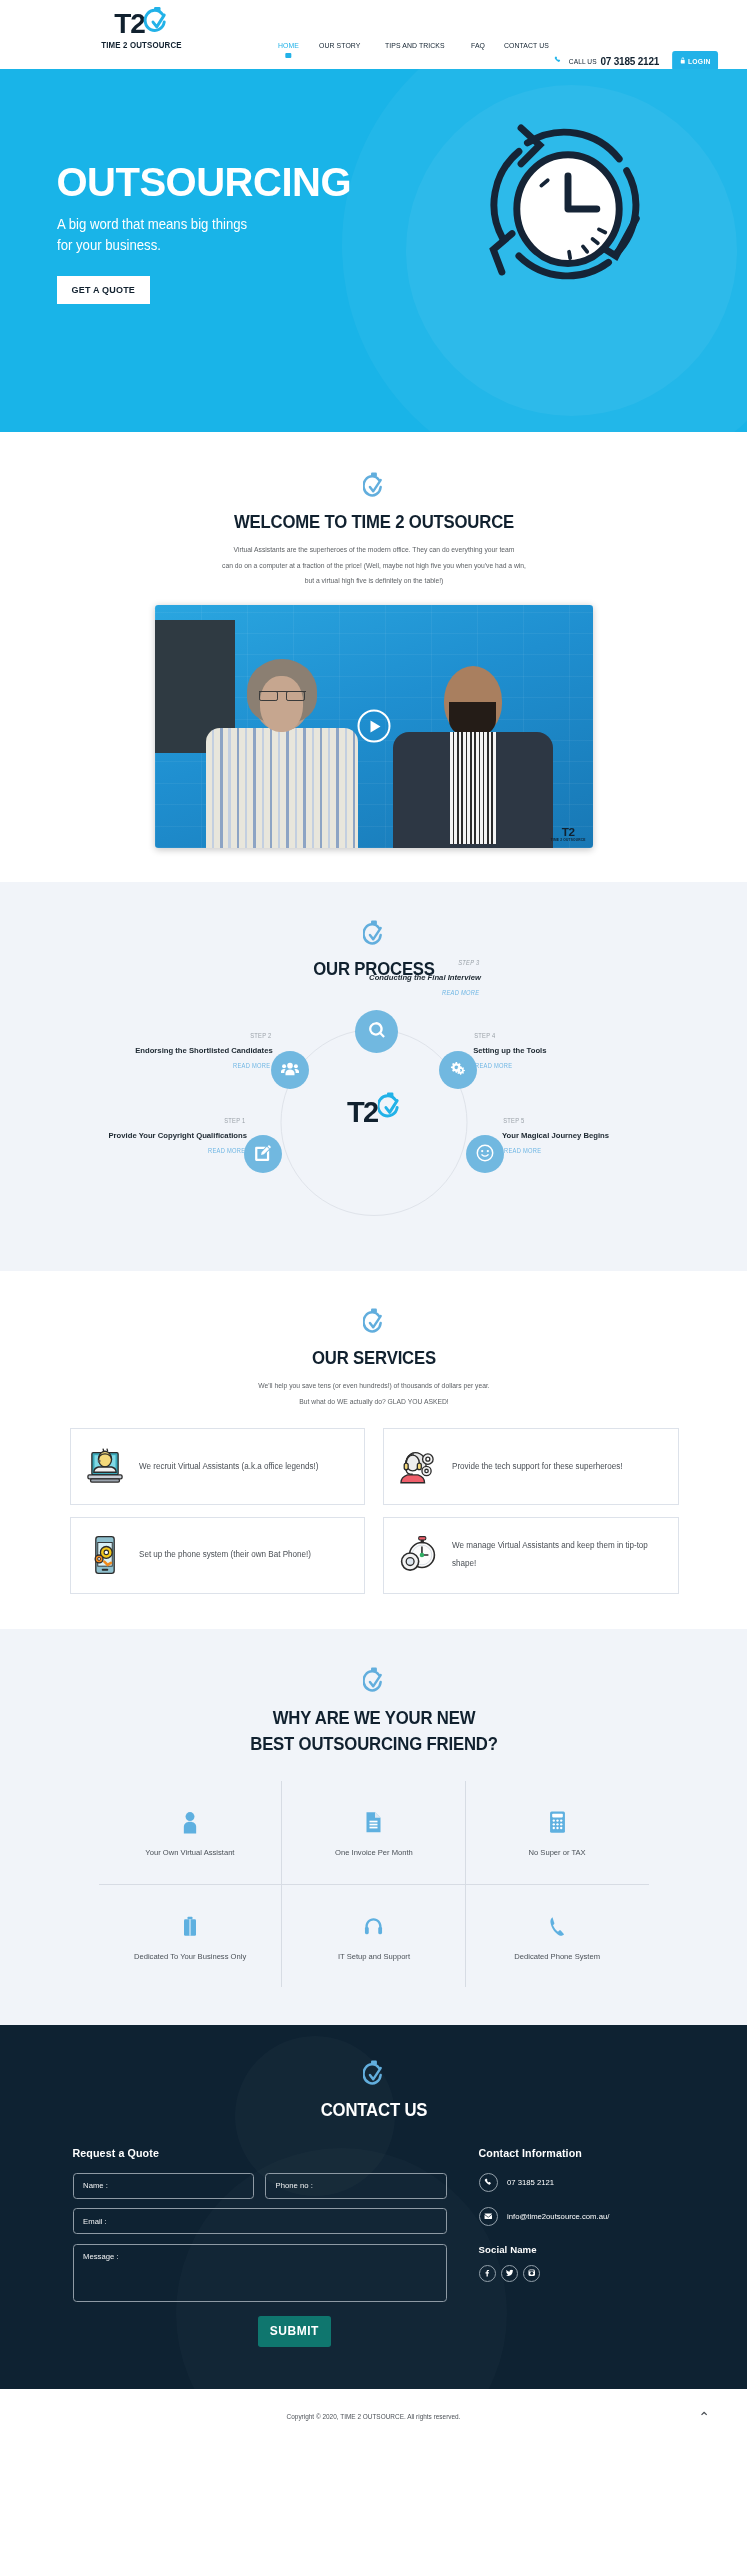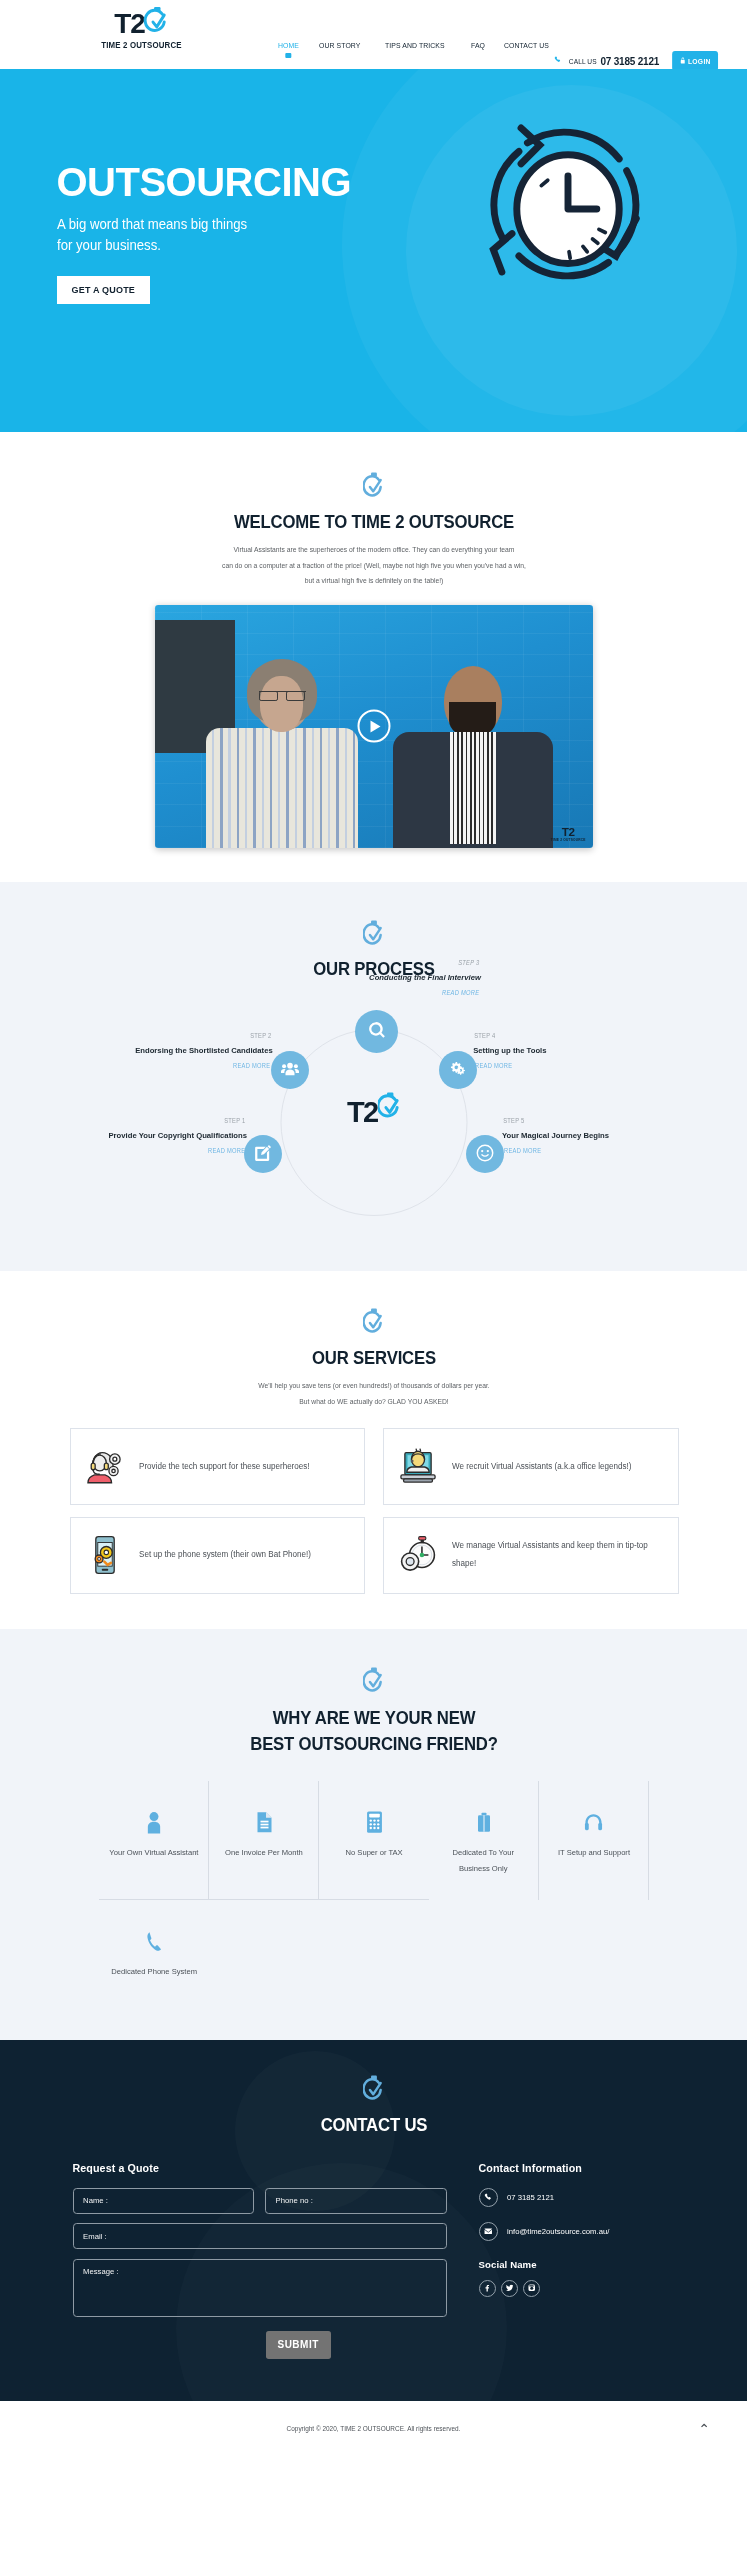--- a/index.html
+++ b/index.html
@@ -141,21 +141,21 @@
   .services { padding:37px 0 35px; }
   .svc-grid { width:609px; margin:19px auto 0; display:grid; grid-template-columns:1fr 1fr;
               gap:11.7px 18px; }
   .svc-card { border:0.5px solid #dde2ea; background:#fff; height:77px; display:flex; align-items:center;
               padding:0 11.7px; gap:11.7px; cursor:pointer; }
   .svc-ico { width:45px; height:45px; flex:0 0 45px; display:flex; align-items:center; justify-content:center; }
   .svc-txt { font-size:8.5px; color:#4a4f55; line-height:2.1; transform:scaleX(.95); transform-origin:left center;}
 
   
   .why { padding:38px 0 38px; }
-  .why-grid { width:550px; margin:24.6px auto 0; display:grid; grid-template-columns:repeat(5,1fr); }
+  .why-grid { width:550px; margin:24.6px auto 0; display:grid; grid-template-columns:repeat(3,1fr); }
   .why-cell { text-align:center; padding:22.4px 5.3px 22.4px; position:relative; }
   .why-grid .why-cell:nth-child(1),.why-grid .why-cell:nth-child(2) { border-right:0.5px solid #d7dce4; }
   .why-grid .why-cell:nth-child(4),.why-grid .why-cell:nth-child(5) { border-right:0.5px solid #d7dce4; }
   .why-grid .why-cell:nth-child(1),.why-grid .why-cell:nth-child(2),
   .why-grid .why-cell:nth-child(3) { border-bottom:0.5px solid #d7dce4; }
   .why-ico { height:30px; display:flex; align-items:flex-end; justify-content:center; }
   .why-ico svg { fill:#5fb0e0; }
   .why-lbl { margin-top:11.7px; font-size:8px; color:#4b5158; line-height:2.0; transform:scaleX(.95);
              display:inline-block; }
 
@@ -170,22 +170,22 @@
   .c-right { flex:1; }
   .c-h { font-size:10.7px; font-weight:bold; color:#fff; letter-spacing:0.1px; margin-bottom:14px; }
   .c-h.sm { font-size:9.6px; margin-top:18px; margin-bottom:10.7px; }
   .row2 { display:flex; gap:11px; }
   .fld { border:0.5px solid #8e9aa4; background:transparent; border-radius:3.7px; color:#fff;
          font-size:7.7px; padding:7.5px 9.6px; width:100%; font-family:"Liberation Sans", sans-serif;
          outline:none; }
   .fld::placeholder { color:#ffffff; opacity:.95; }
   .fld.mt { margin-top:9.6px; }
   textarea.fld { height:58px; resize:none; }
-  .submit { display:block; margin:11.7px 0 0 auto; margin-right:116px; background:#737373; border:none;
-            color:#fff; font-size:10px; font-weight:bold; letter-spacing:0.5px; padding:8.5px 11.7px;
+  .submit { display:block; margin:11.7px 0 0 auto; margin-right:116px; background:#0f766e; border:none;
+            color:#fff; font-size:12px; font-weight:bold; letter-spacing:0.5px; padding:8.5px 11.7px;
             border-radius:2.7px; cursor:pointer; }
   .c-item { display:flex; align-items:center; gap:9.6px; margin-bottom:15px; }
   .c-circ { width:19px; height:19px; border:0.5px solid #93a0aa; border-radius:50%; display:flex;
             align-items:center; justify-content:center; flex:0 0 19px; }
   .c-circ svg { width:8.5px; height:8.5px; fill:#fff; }
   .c-val { font-size:7.7px; color:#fff; }
   .socials { display:flex; gap:5.3px; }
   .soc { width:17px; height:17px; border:0.5px solid #93a0aa; border-radius:50%; display:flex;
          align-items:center; justify-content:center; cursor:pointer; }
   .soc svg { width:7.5px; height:7.5px; fill:#fff; }
@@ -445,51 +445,51 @@
       <div class="sec-para">
         <div>We'll help you save tens (or even hundreds!) of thousands of dollars per year.</div>
         <div>But what do WE actually do? GLAD YOU ASKED!</div>
       </div>
     </div>
 
     <div class="svc-grid">
       <div class="svc-card">
         <div class="svc-ico">
           <svg viewBox="0 0 64 64" width="42" height="42">
+            <rect x="12" y="10" width="40" height="34" rx="2" fill="#3aa8b8" stroke="#2b2b2b" stroke-width="2"></rect>
+            <rect x="16" y="14" width="32" height="26" fill="#7fd9e6"></rect>
+            <rect x="6" y="44" width="52" height="6" rx="2" fill="#c9cfd6" stroke="#2b2b2b" stroke-width="2"></rect>
+            <rect x="10" y="50" width="44" height="5" rx="2" fill="#9aa3ad" stroke="#2b2b2b" stroke-width="2"></rect>
+            <ellipse cx="32" cy="20" rx="10" ry="12" fill="#f4d97a" stroke="#2b2b2b" stroke-width="2"></ellipse>
+            <path d="M22 20a10 8 0 0 1 20 0" fill="none" stroke="#2b2b2b" stroke-width="2"></path>
+            <rect x="21" y="21" width="4" height="4" rx="1" fill="#5a5a5a"></rect>
+            <path d="M22 32c-4 1-7 4-7 8h34c0-4-3-7-7-8z" fill="#f0f0f0" stroke="#2b2b2b" stroke-width="2"></path>
+            <path d="M29 4l1 4M35 4l1 4" stroke="#2b2b2b" stroke-width="2"></path>
+          </svg>
+        </div>
+        <div class="svc-txt">We recruit Virtual Assistants (a.k.a office legends!)</div>
+      </div>
+
+      <div class="svc-card">
+        <div class="svc-ico">
+          <svg viewBox="0 0 64 64" width="42" height="42">
             <path d="M14 38c-4-16 4-28 14-28s18 10 16 22" fill="#e8e8e8" stroke="#2b2b2b" stroke-width="2"></path>
             <ellipse cx="24" cy="26" rx="10" ry="12" fill="#eeeeee" stroke="#2b2b2b" stroke-width="2"></ellipse>
             <path d="M14 26c0-9 5-14 12-14" fill="none" stroke="#2b2b2b" stroke-width="2"></path>
             <rect x="11" y="26" width="6" height="10" rx="3" fill="#f4d97a" stroke="#2b2b2b" stroke-width="2"></rect>
             <rect x="31" y="26" width="6" height="10" rx="3" fill="#f4d97a" stroke="#2b2b2b" stroke-width="2"></rect>
             <path d="M14 36c0 5 5 7 10 7" fill="none" stroke="#2b2b2b" stroke-width="2"></path>
             <path d="M16 44c-6 2-10 6-10 12h36c0-6-4-10-10-12z" fill="#ef5f6b" stroke="#2b2b2b" stroke-width="2"></path>
             <circle cx="47" cy="20" r="8" fill="#f3f3f3" stroke="#2b2b2b" stroke-width="2"></circle>
             <circle cx="47" cy="20" r="3" fill="#fff" stroke="#2b2b2b" stroke-width="2"></circle>
             <circle cx="45" cy="38" r="7" fill="#f3f3f3" stroke="#2b2b2b" stroke-width="2"></circle>
             <circle cx="45" cy="38" r="2.6" fill="#fff" stroke="#2b2b2b" stroke-width="2"></circle>
           </svg>
         </div>
         <div class="svc-txt">Provide the tech support for these superheroes!</div>
-      </div>
-
-      <div class="svc-card">
-        <div class="svc-ico">
-          <svg viewBox="0 0 64 64" width="42" height="42">
-            <rect x="12" y="10" width="40" height="34" rx="2" fill="#3aa8b8" stroke="#2b2b2b" stroke-width="2"></rect>
-            <rect x="16" y="14" width="32" height="26" fill="#7fd9e6"></rect>
-            <rect x="6" y="44" width="52" height="6" rx="2" fill="#c9cfd6" stroke="#2b2b2b" stroke-width="2"></rect>
-            <rect x="10" y="50" width="44" height="5" rx="2" fill="#9aa3ad" stroke="#2b2b2b" stroke-width="2"></rect>
-            <ellipse cx="32" cy="20" rx="10" ry="12" fill="#f4d97a" stroke="#2b2b2b" stroke-width="2"></ellipse>
-            <path d="M22 20a10 8 0 0 1 20 0" fill="none" stroke="#2b2b2b" stroke-width="2"></path>
-            <rect x="21" y="21" width="4" height="4" rx="1" fill="#5a5a5a"></rect>
-            <path d="M22 32c-4 1-7 4-7 8h34c0-4-3-7-7-8z" fill="#f0f0f0" stroke="#2b2b2b" stroke-width="2"></path>
-            <path d="M29 4l1 4M35 4l1 4" stroke="#2b2b2b" stroke-width="2"></path>
-          </svg>
-        </div>
-        <div class="svc-txt">We recruit Virtual Assistants (a.k.a office legends!)</div>
       </div>
 
       <div class="svc-card">
         <div class="svc-ico">
           <svg viewBox="0 0 64 64" width="42" height="42">
             <rect x="18" y="4" width="28" height="56" rx="4" fill="#8fc0ce" stroke="#2b2b2b" stroke-width="2"></rect>
             <rect x="21" y="13" width="22" height="36" fill="#d9f1f7" stroke="#2b2b2b" stroke-width="1.4"></rect>
             <rect x="27" y="53" width="10" height="3" rx="1.5" fill="#2b2b2b"></rect>
             <circle cx="34" cy="28" r="9" fill="#f2c71c" stroke="#2b2b2b" stroke-width="2"></circle>
             <circle cx="34" cy="28" r="3.4" fill="#fff" stroke="#2b2b2b" stroke-width="1.6"></circle>

